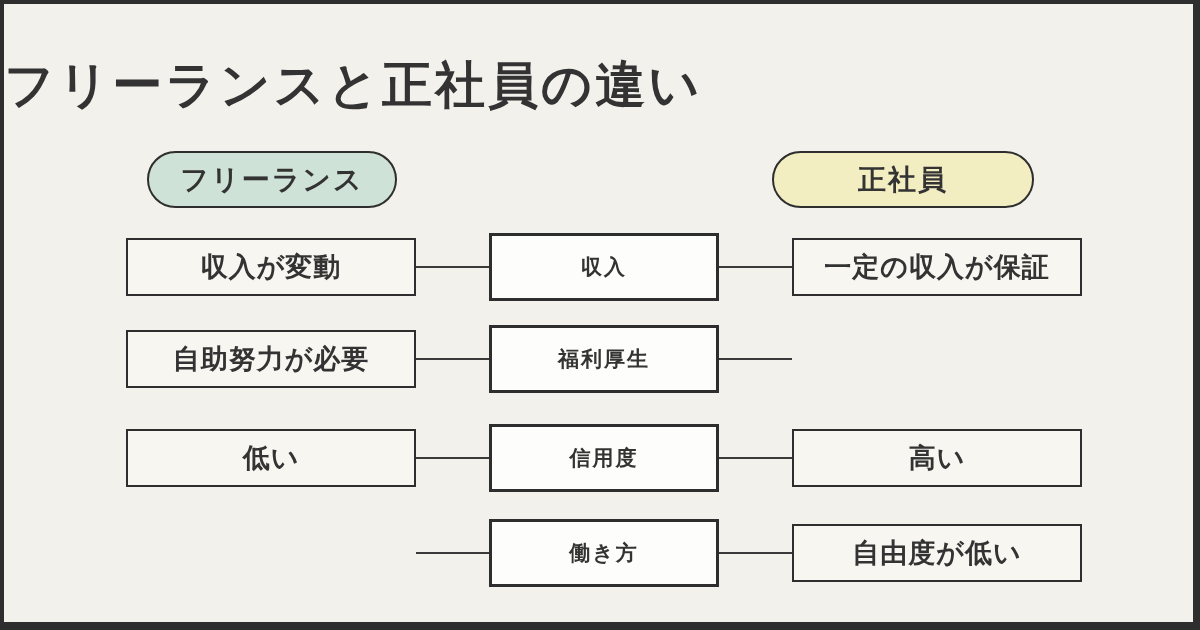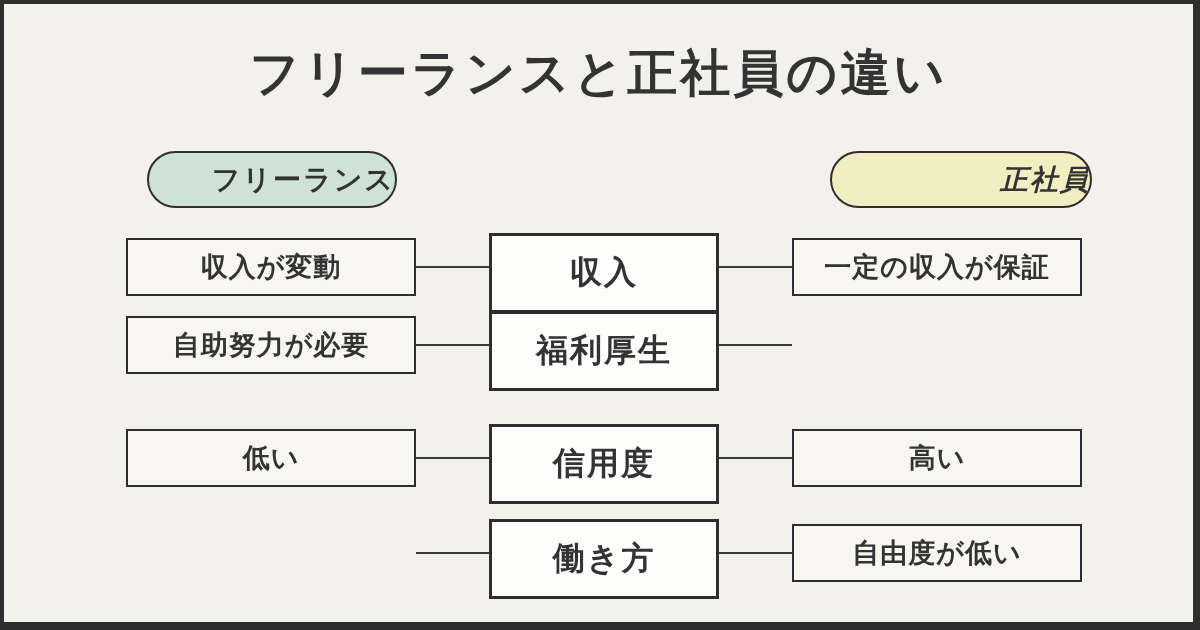--- a/index.html
+++ b/index.html
@@ -22,61 +22,60 @@
     position: relative;
     width: 1200px;
     height: 630px;
     background: var(--background);
     border: solid var(--frame);
     border-width: 4px 7px 8px 4px;
     overflow: hidden;
   }
   .title {
     position: absolute;
-    top: 36px;
+    top: 48px;
     left: 0;
     width: 100%;
-    text-align: center;
+    text-align: left;
     font-size: 50px;
     font-weight: bold;
     letter-spacing: 3px;
     color: var(--text);
   }
   .pill {
     position: absolute;
     top: 147px;
     height: 57px;
     border: 2px solid var(--frame);
     border-radius: 29px;
     display: flex;
     align-items: center;
-    justify-content: flex-end;
+    justify-content: center;
     font-size: 28px;
     font-weight: bold;
     letter-spacing: 2px;
   }
   .pill.freelance {
     left: 143px;
     width: 250px;
     background: var(--freelance-pill-bg);
   }
   .pill.employee {
-    left: 826px;
+    left: 768px;
     width: 262px;
     background: var(--employee-pill-bg);
-    font-style: italic;
   }
   .row {
     position: absolute;
     left: 0;
     width: 100%;
     height: 68px;
   }
   .row.r0 { top: 229px; }
-  .row.r1 { top: 307px; }
+  .row.r1 { top: 321px; }
   .row.r2 { top: 420px; }
   .row.r3 { top: 515px; }
   .side-box {
     position: absolute;
     top: 5px;
     height: 58px;
     width: 290px;
     background: var(--side-box-bg);
     border: 2px solid var(--frame);
     display: flex;
@@ -86,27 +85,27 @@
     font-weight: bold;
     letter-spacing: 1px;
   }
   .side-box.left  { left: 122px; }
   .side-box.right { left: 788px; }
   .center-box {
     position: absolute;
     top: 0;
     left: 485px;
     width: 230px;
-    height: 80px;
+    height: 68px;
     background: var(--center-box-bg);
     border: 3px solid var(--frame);
     display: flex;
     align-items: center;
     justify-content: center;
-    font-size: 32px;
+    font-size: 21px;
     font-weight: bold;
     letter-spacing: 2px;
     font-family: Liberation Serif, serif;
   }
   .connector {
     position: absolute;
     top: 33px;
     height: 2px;
     width: 73px;
     background: var(--line);

